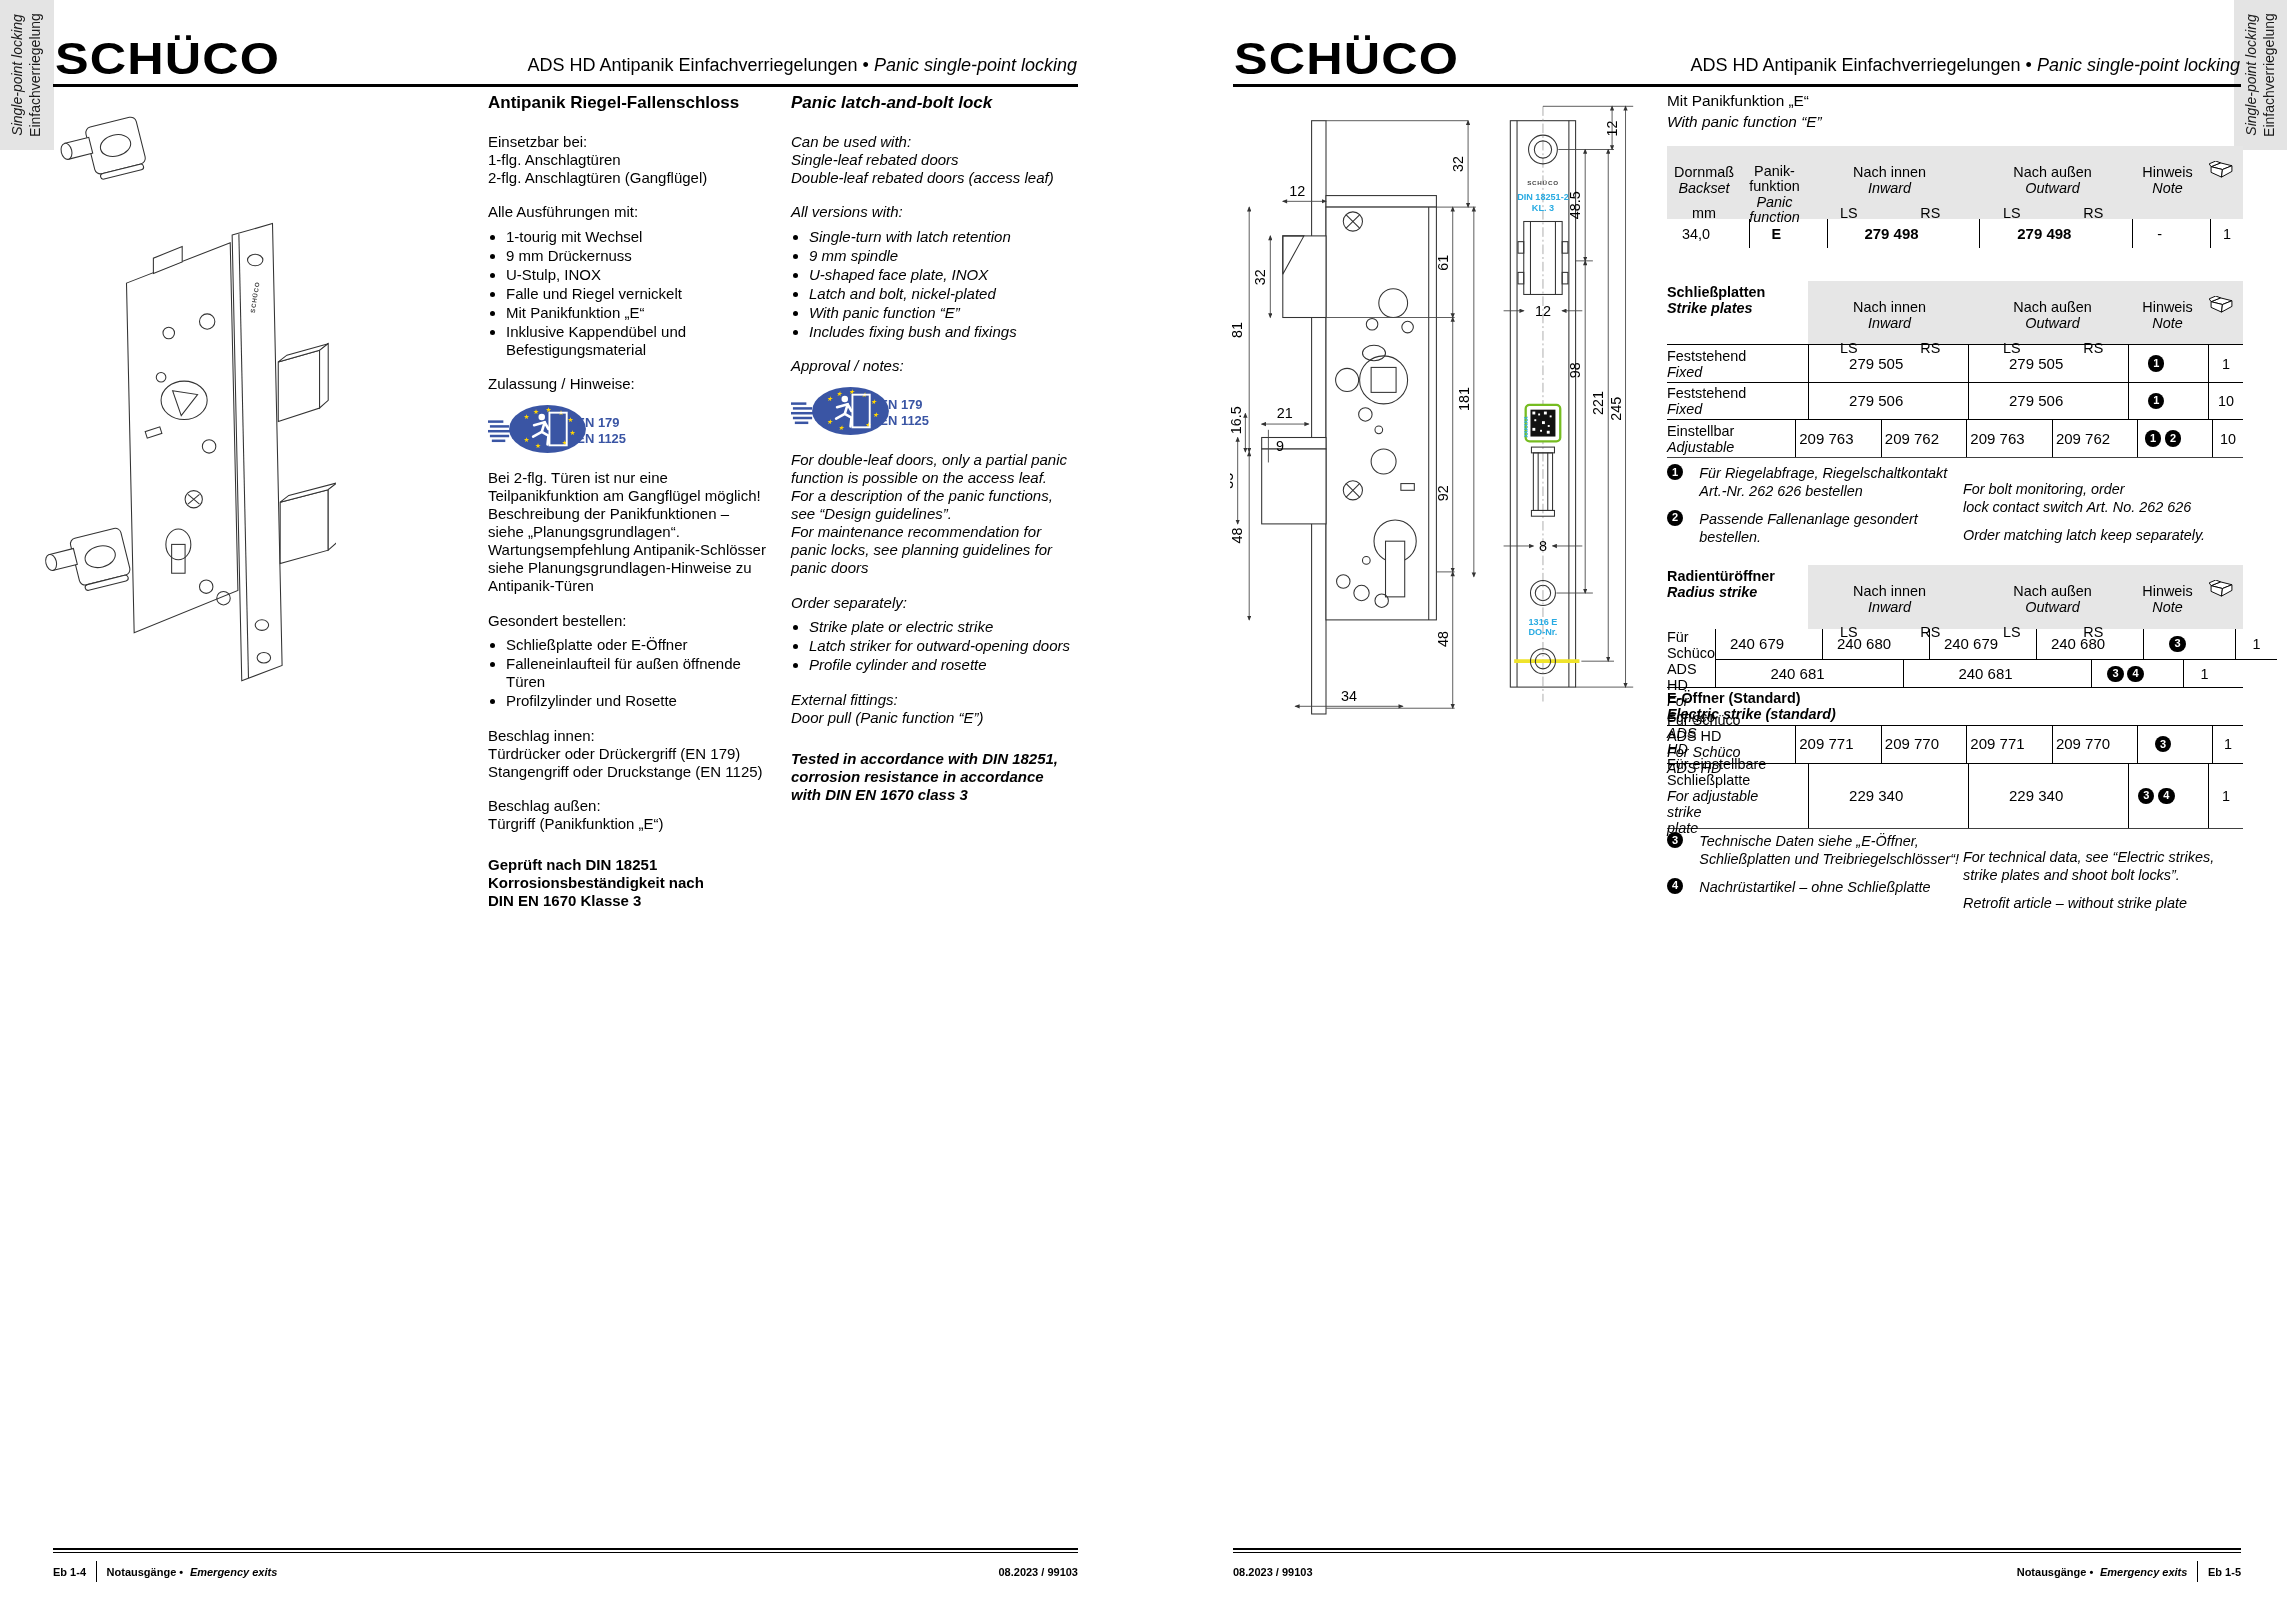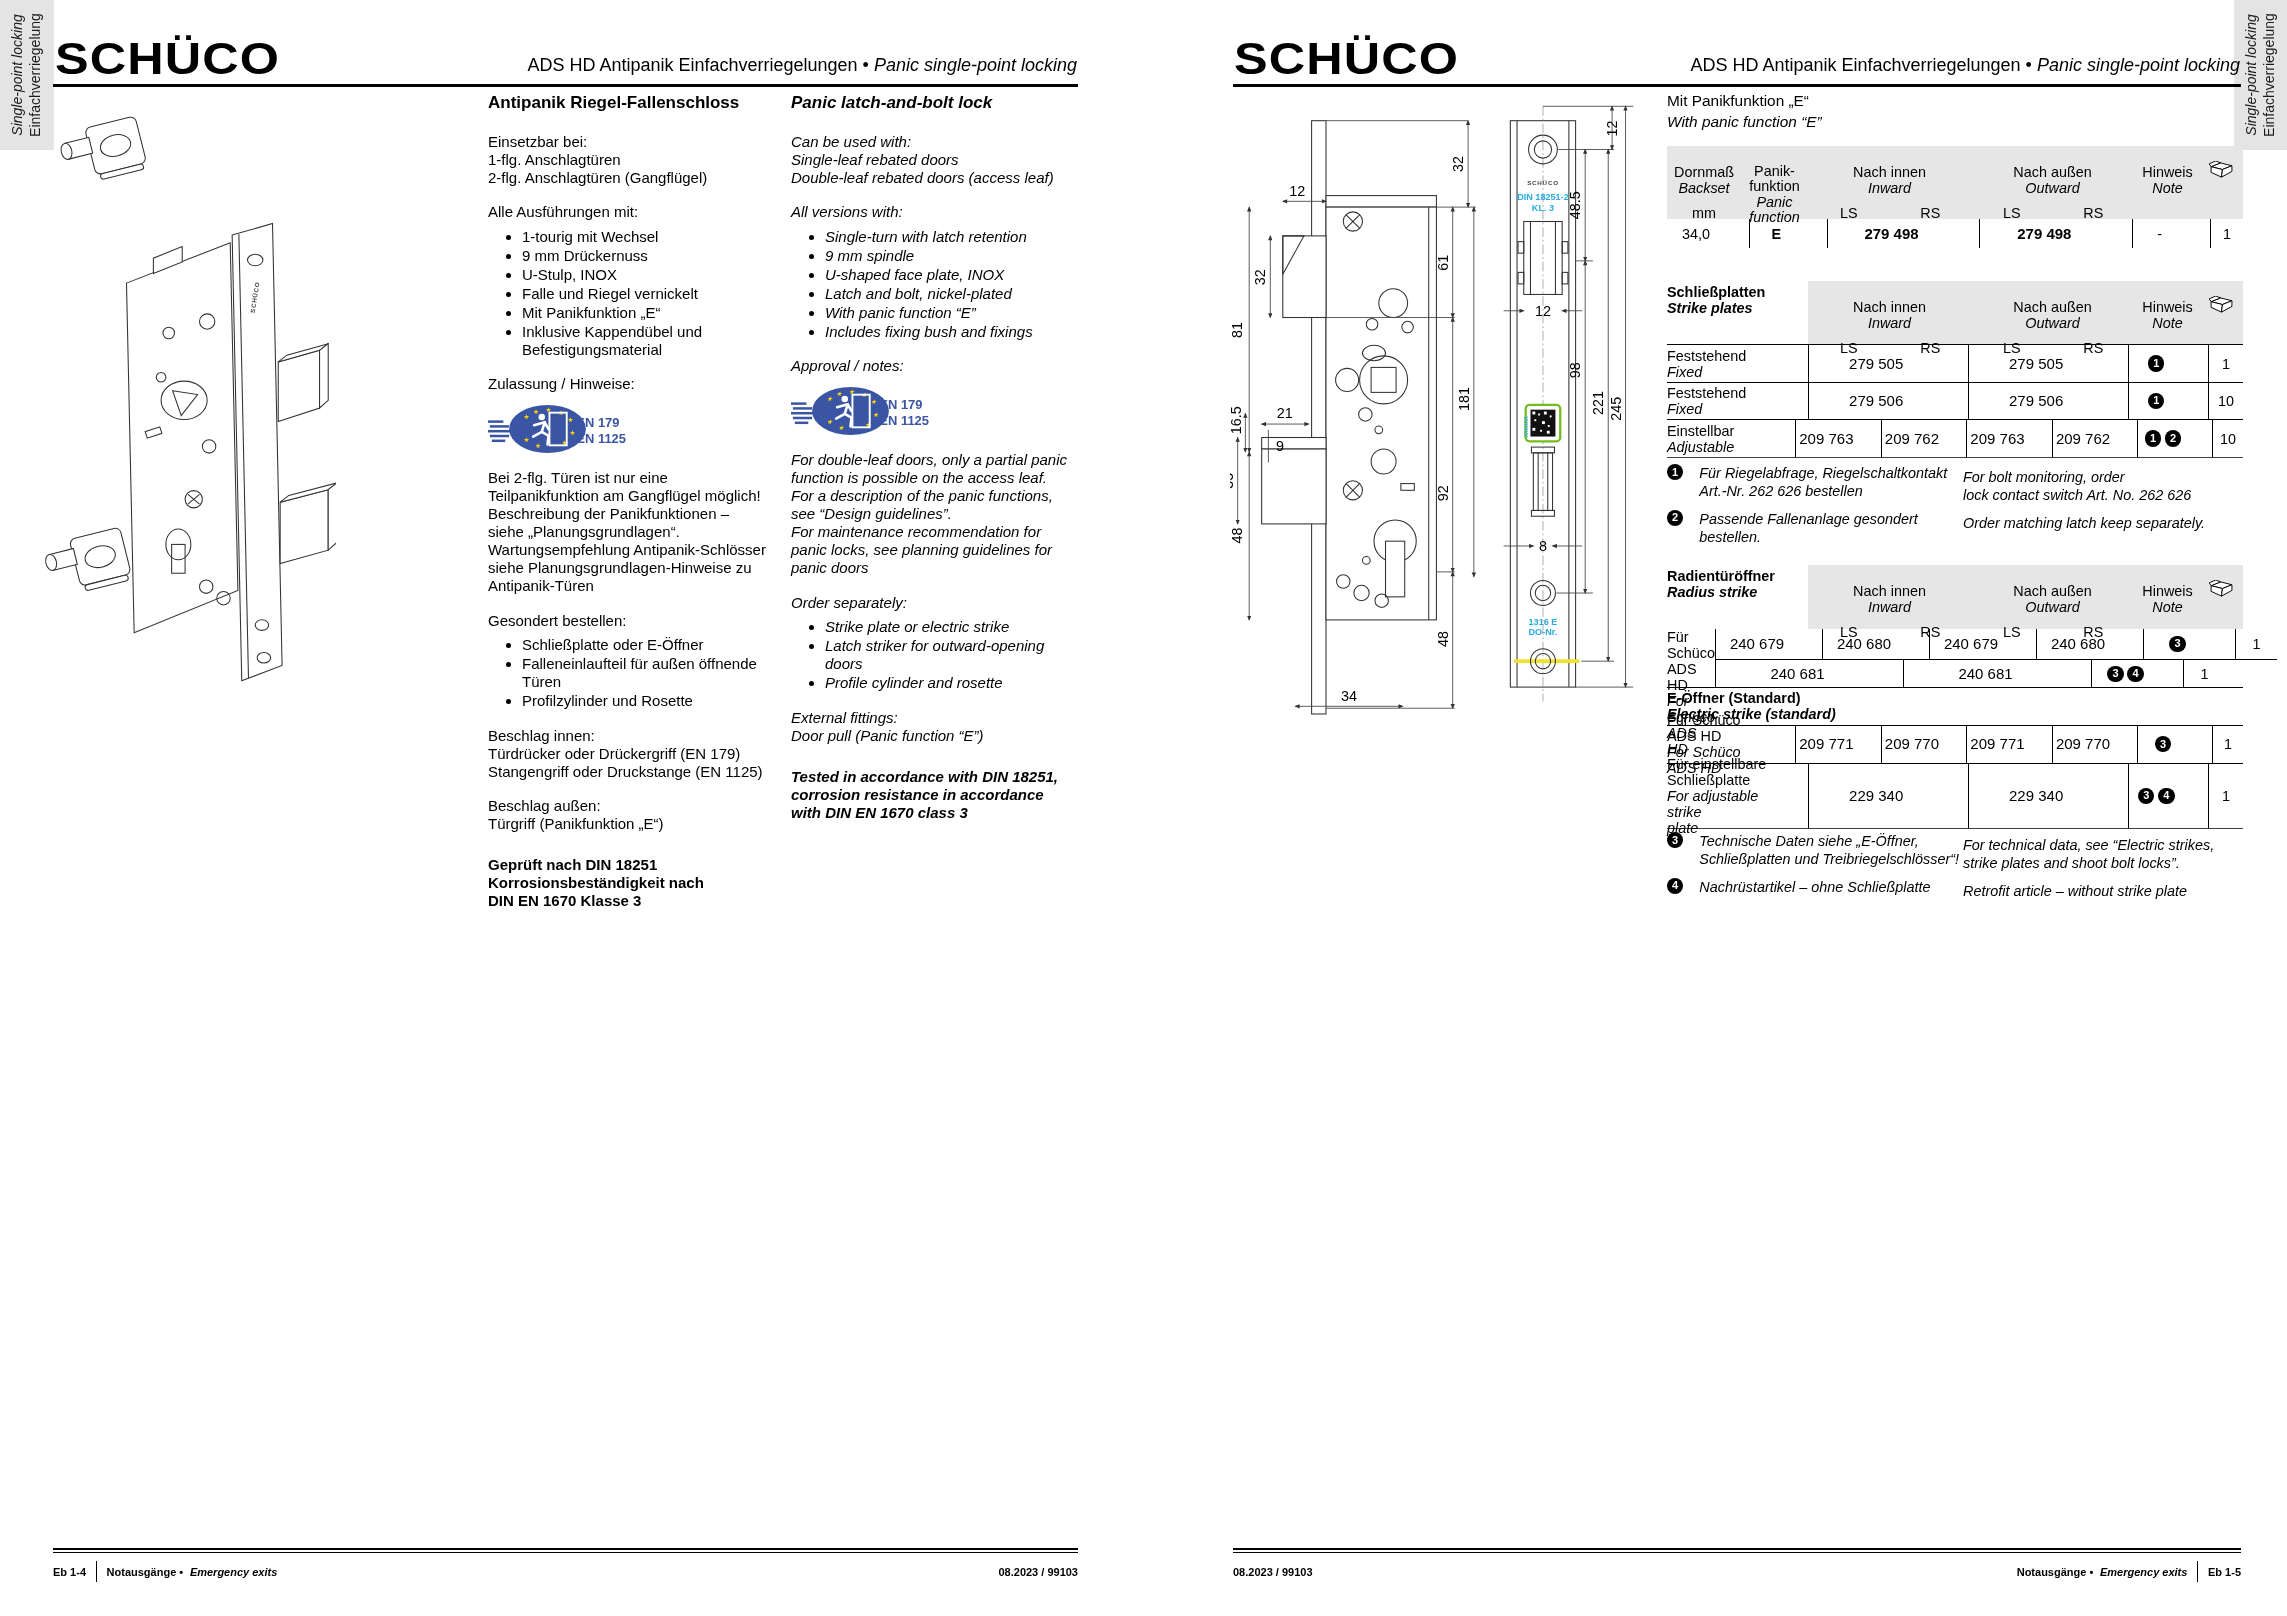--- a/index.html
+++ b/index.html
@@ -17,21 +17,21 @@
   .logo{position:absolute;font-weight:bold;font-size:45px;letter-spacing:1px;transform:scaleX(1.12);
         transform-origin:left center;white-space:nowrap;}
   .htitle{position:absolute;top:55px;font-size:18px;white-space:nowrap;}
   .hrule{position:absolute;top:84px;height:2.9px;background:#000;}
   
   .col{position:absolute;font-size:15px;line-height:18px;}
   .col h3{font-size:17px;margin:0 0 21px 0;}
   .col p{margin:0 0 16.3px 0;}
   .col p.tight{margin:0 0 6.7px 0;}
   .col ul{margin:0 0 16.3px 0;padding-left:18px;}
-  .col li{margin:0 0 1px 16px;}
+  .col li{margin:0 0 1px 0;}
   .badge{margin:1.9px 0 9.6px 0;}
   .bt1{font-size:13.5px;font-weight:bold;fill:#3a55a4;}
   
   .t{position:absolute;left:1667px;width:576px;font-size:14.4px;line-height:16px;}
   .gh{display:flex;background:#e6e6e6;}
   .gc{text-align:center;padding-top:18px;box-sizing:border-box;}
   .sub{display:flex;margin-top:8.6px;}
   .sub span{width:82px;}
   .w43{width:41px;} .w70{width:67px;} .w77{width:74px;} .w85{width:82px;} .w170{width:163px;}
   .r{display:flex;align-items:stretch;gap:24px;}
@@ -39,21 +39,21 @@
   .lc{width:141px;display:flex;flex-direction:column;justify-content:center;}
   .bl{border-left:1px solid #000;}
   .bt{border-top:1px solid #000;}
   .bb{border-bottom:1px solid #404040;}
   .num{font-size:15px;}
   .nb{display:inline-flex;width:16.3px;height:16.3px;border-radius:50%;background:#000;color:#fff;
       font-size:11px;font-weight:bold;align-items:center;justify-content:center;line-height:1;}
   .nb + .nb{margin-left:3.8px;}
   .note-row{position:relative;display:flex;align-items:flex-start;margin-bottom:9.6px;font-size:14.4px;line-height:18px;}
   .note-de{margin-left:16px;white-space:pre-line;width:277px;font-style:italic;}
-  .note-en{position:absolute;left:296px;top:4px;white-space:pre-line;font-style:italic;}
+  .note-en{position:absolute;left:296px;top:16px;white-space:pre-line;font-style:italic;}
   
   .foot{position:absolute;top:1548px;}
   .frule{border-top:2.4px solid #000;}
   .frule2{margin-top:1.9px;border-top:1px solid #000;}
   .ftext{display:flex;justify-content:space-between;align-items:center;margin-top:8.6px;
          font-size:11px;font-weight:bold;}
   .fgroup{display:flex;align-items:center;}
   .vbar{width:1.4px;height:21px;background:#000;margin:0 9.6px;}
   
   .ol{fill:none;stroke:#333;stroke-width:1.1;}

